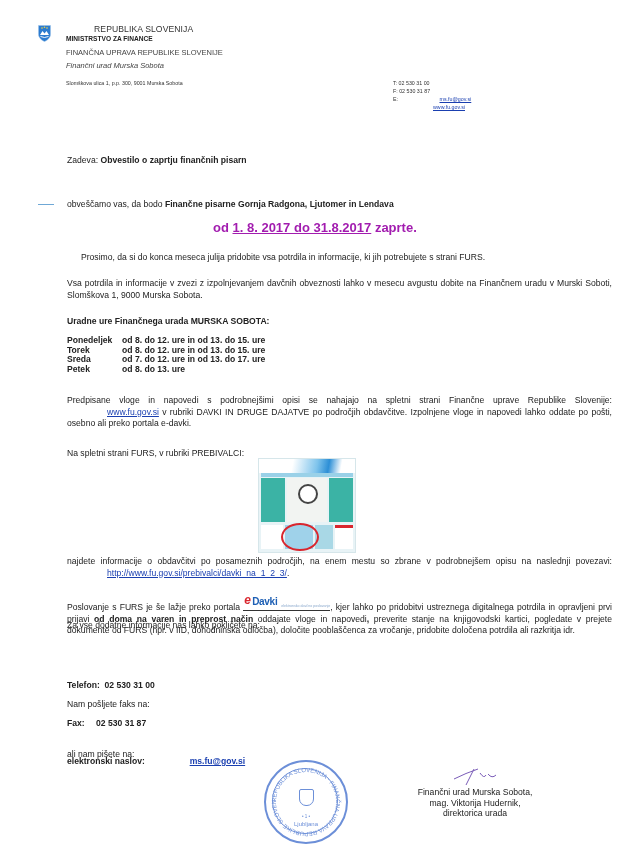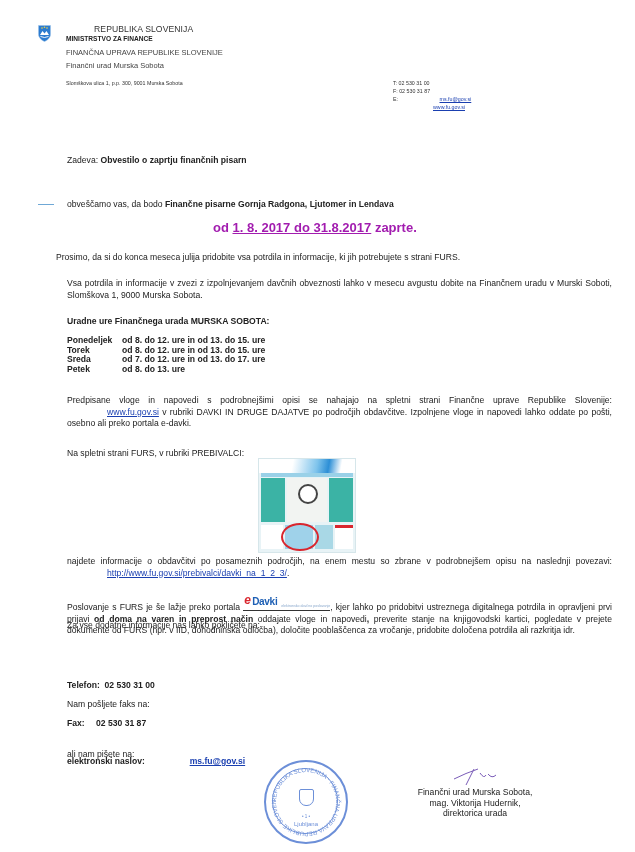--- a/index.html
+++ b/index.html
@@ -32,21 +32,21 @@
     <path d="M2 10 L4.5 6 L6.5 8.5 L8.5 6 L11 10 Z" fill="#fff"></path>
     <path d="M2.5 11.5 Q6.5 13.5 10.5 11.5" stroke="#fff" stroke-width="0.9" fill="none"></path>
     <circle cx="4" cy="3" r="0.8" fill="#f5d540"></circle>
       <circle cx="6.5" cy="2.3" r="0.8" fill="#f5d540"></circle>
       <circle cx="9" cy="3" r="0.8" fill="#f5d540"></circle>
   </svg>
 </div>
 <div class="abs hdr-title" style="left:66px;top:24px;">REPUBLIKA SLOVENIJA</div>
 <div class="abs hdr-bold" style="left:66px;top:35px;">MINISTRSTVO ZA FINANCE</div>
 <div class="abs hdr-sub" style="left:66px;top:48px;">FINANČNA UPRAVA REPUBLIKE SLOVENIJE</div>
-<div class="abs hdr-sub" style="left:66px;top:61px;">Finančni urad Murska Sobota</div>
+<div class="abs hdr-sub" style="left:66px;top:61px;font-style:italic;">Finančni urad Murska Sobota</div>
 <div class="abs small" style="left:66px;top:80px;">Slomškova ulica 1, p.p. 300, 9001 Murska Sobota</div>
 
 <div class="abs contact" style="left:393px;top:79px;">
   <div>T: 02 530 31 00</div>
   <div>F: 02 530 31 87</div>
   <div><span>E: </span><a>ms.fu@gov.si</a></div>
   <div><a>www.fu.gov.si</a></div>
 </div>
 
 <div class="abs body" style="left:67px;top:155px;">
@@ -55,21 +55,21 @@
 
 <div class="abs" style="left:38px;top:204px;width:16px;height:1px;background:#6fa8d6;"></div>
 <div class="abs body" style="left:67px;top:199px;">
   <span>obveščamo vas, da bodo </span><b>Finančne pisarne Gornja Radgona, Ljutomer in Lendava</b>
 </div>
 
 <div class="abs big" style="left:213px;top:220px;">
   <span>od </span><u>1. 8. 2017 do 31.8.2017</u><span> zaprte.</span>
 </div>
 
-<div class="abs body" style="left:56px;top:252px;width:545px;">Prosimo, da si do konca meseca julija pridobite vsa potrdila in informacije, ki jih potrebujete s strani FURS.</div>
+<div class="abs body" style="left:81px;top:252px;width:545px;">Prosimo, da si do konca meseca julija pridobite vsa potrdila in informacije, ki jih potrebujete s strani FURS.</div>
 <div class="abs body just" style="left:67px;top:278px;width:545px;">Vsa potrdila in informacije v zvezi z izpolnjevanjem davčnih obveznosti lahko v mesecu avgustu dobite na Finančnem uradu v Murski Soboti, Slomškova 1, 9000 Murska Sobota.</div>
 <div class="abs body b" style="left:67px;top:316px;">Uradne ure Finančnega urada MURSKA SOBOTA:</div>
 
 <table class="abs hours" style="left:67px;top:336px;border-collapse:collapse;">
   <tbody>
       <tr>
         <td class="day">Ponedeljek</td>
         <td>od 8. do 12. ure in od 13. do 15. ure</td>
       </tr>
   <tr>

